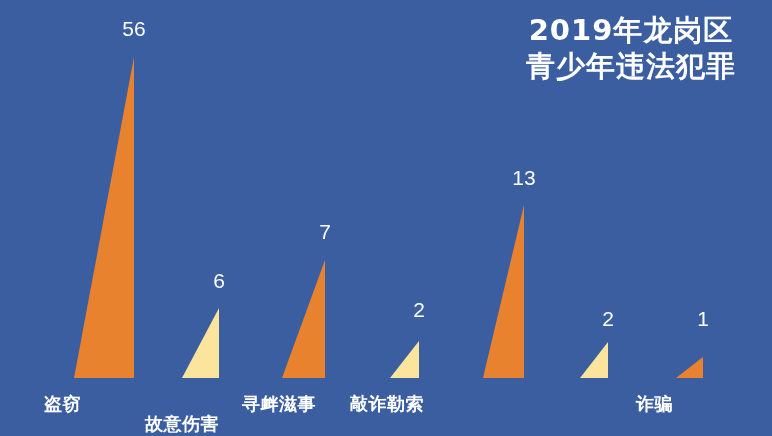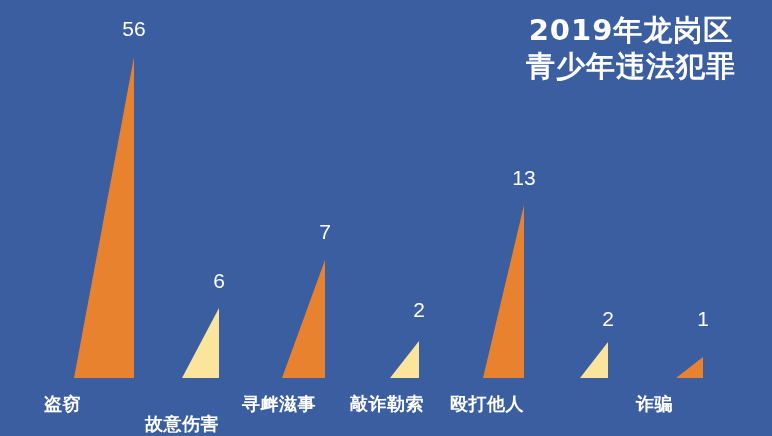--- a/index.html
+++ b/index.html
@@ -110,21 +110,20 @@
           <polygon points="0,37 29,0 29,37" fill="#fbe49b"></polygon>
         </svg>
         <div class="value-label" style="left: 379px; width: 80px; top: 299px;">2</div>
         <div class="cat-label" style="left: 350px; width: 120px; top: 394px;">敲诈勒索</div>
       </div>
       <div class="bar-group" style="left: 0px; top: 0px; width: 772px; height: 436px; pointer-events: none; border-radius: 29px;">
         <svg class="bar-shape" width="41" height="173" style="left: 483px; top: 205px; pointer-events: auto;">
           <polygon points="0,173 41,0 41,173" fill="#e9822f"></polygon>
         </svg>
         <div class="value-label" style="left: 484px; width: 80px; top: 167px;">13</div>
-        <div class="cat-label" style="left: 450px; width: 120px; top: 394px;">殴打他人</div>
       </div>
       <div class="bar-group" style="left: 0px; top: 0px; width: 772px; height: 436px; pointer-events: none;">
         <svg class="bar-shape" width="28" height="36" style="left: 580px; top: 342px; pointer-events: auto;">
           <polygon points="0,36 28,0 28,36" fill="#fbe49b"></polygon>
         </svg>
         <div class="value-label" style="left: 568px; width: 80px; top: 308px;">2</div>
       </div>
       <div class="bar-group" style="left: 0px; top: 0px; width: 772px; height: 436px; pointer-events: none;">
         <svg class="bar-shape" width="27" height="21" style="left: 676px; top: 357px; pointer-events: auto;">
           <polygon points="0,21 27,0 27,21" fill="#e9822f"></polygon>

